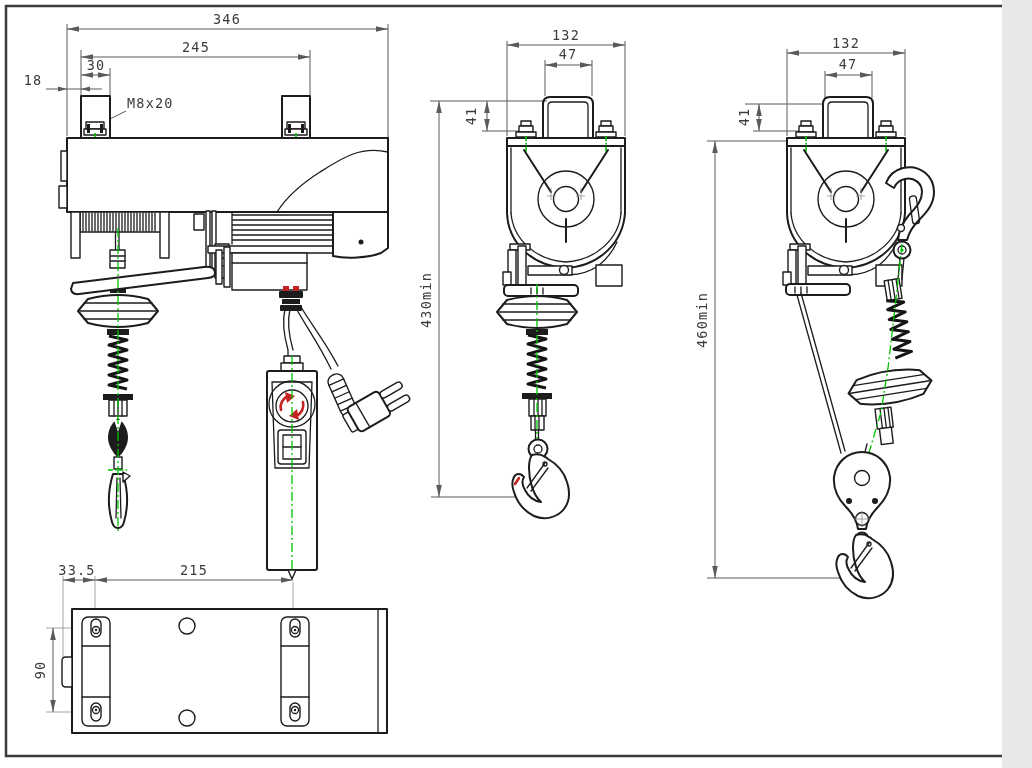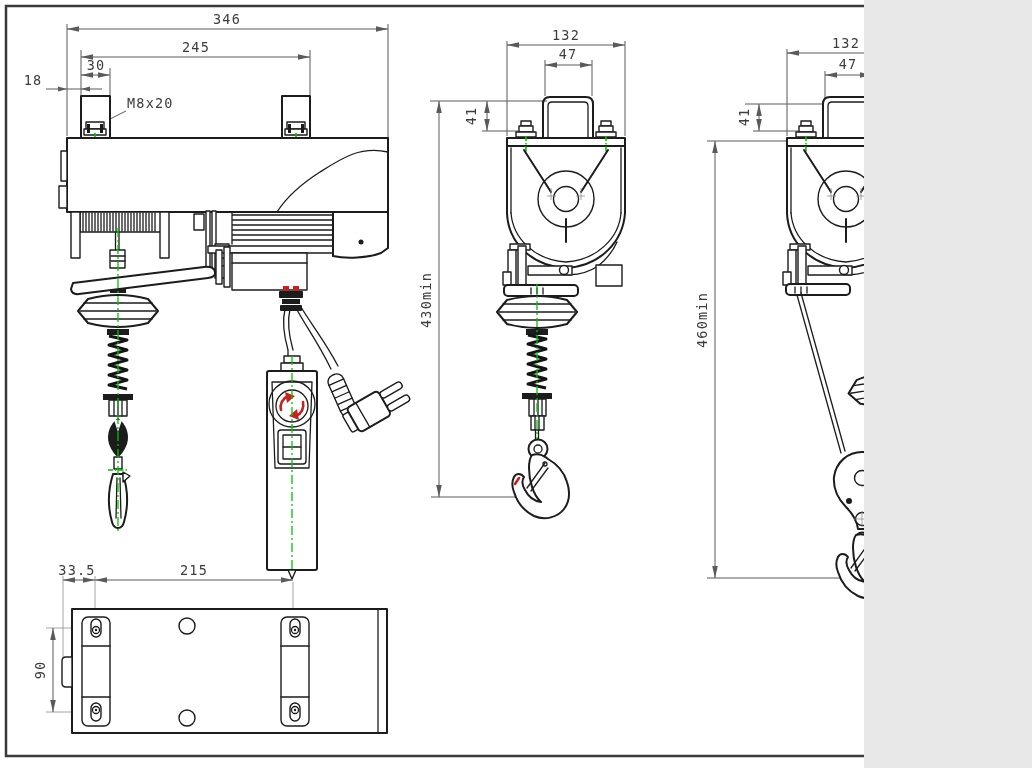--- a/index.html
+++ b/index.html
@@ -1,16 +1,16 @@
 <!DOCTYPE html>
 <html style="--background: #ffffff; --frame: #3a3a3a; --object_line: #1c1c1c; --dim_line: #5a5a5a; --centerline_green: #00c300; --accent_red: #c42323;"><head>
 <meta charset="utf-8">
 <style>
   html,body{margin:0;padding:0;background:#e8e8e8;}
-  .stage{position:relative;width:864px;height:768px;background:var(--background,#fff);overflow:hidden;
+  .stage{position:relative;width:1002px;height:768px;background:var(--background,#fff);overflow:hidden;
          font-family:"DejaVu Sans Mono","Liberation Mono",monospace;text-align:right;}
   svg{position:absolute;inset:0;}
   .frame{fill:none;stroke:var(--frame,#3a3a3a);stroke-width:2.5;}
   .ol {stroke:var(--object_line,#1c1c1c);fill:none;stroke-width:2;stroke-linecap:round;stroke-linejoin:round;}
   .ol1{stroke:var(--object_line,#1c1c1c);fill:none;stroke-width:1.3;stroke-linecap:round;stroke-linejoin:round;}
   .olf{stroke:var(--object_line,#1c1c1c);fill:#fff;stroke-width:2;stroke-linejoin:round;}
   .olf1{stroke:var(--object_line,#1c1c1c);fill:#fff;stroke-width:1.4;stroke-linejoin:round;}
   .blk{fill:var(--object_line,#1c1c1c);stroke:none;}
   .dl {stroke:var(--dim_line,#5a5a5a);fill:none;stroke-width:1;}
   .tri{fill:var(--dim_line,#5a5a5a);stroke:none;}

